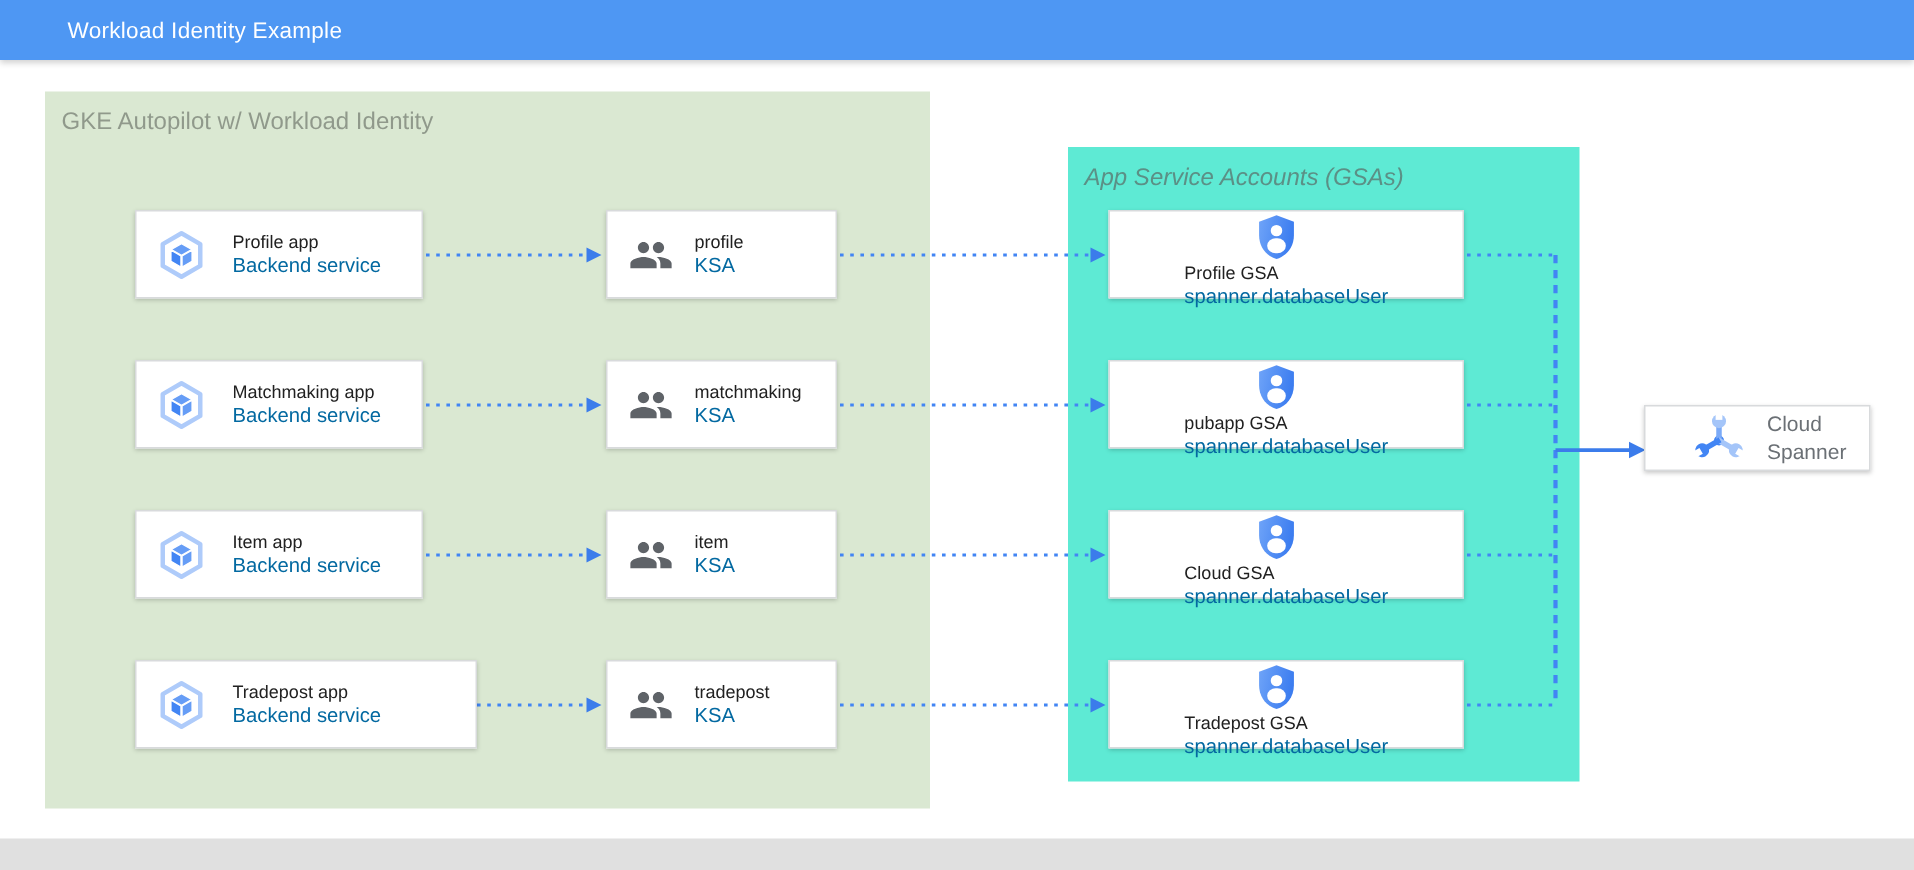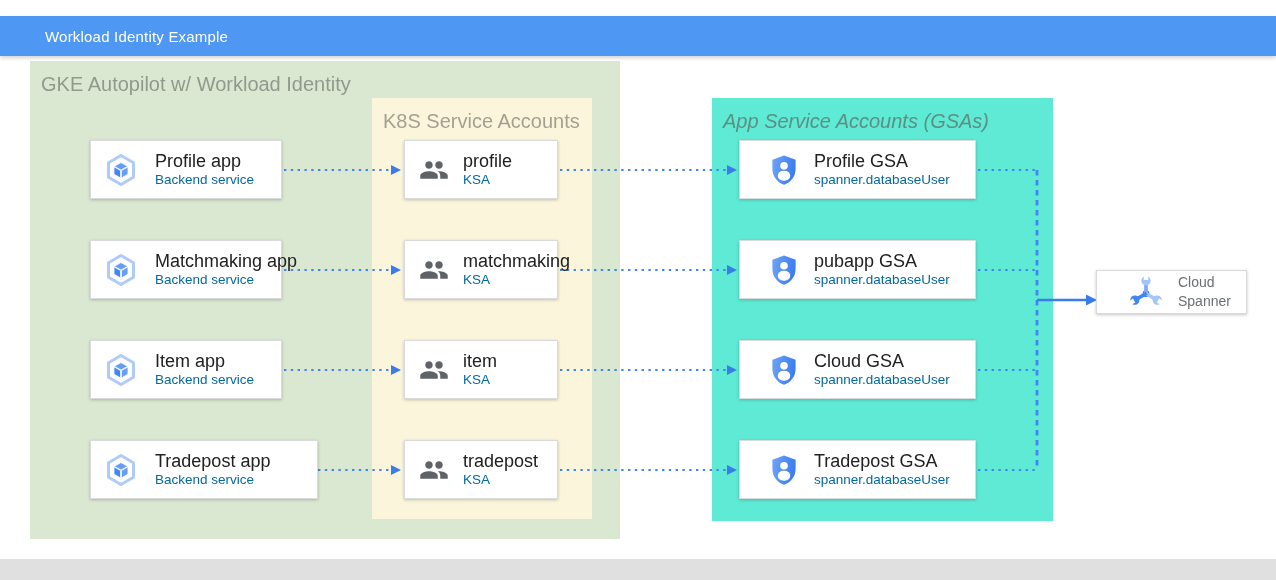--- a/index.html
+++ b/index.html
@@ -1,64 +1,61 @@
 <!DOCTYPE html>
 <html><head>
 <meta charset="utf-8">
 <style>
   html,body{margin:0;padding:0;background:#fff;}
   .page{position:relative;width:1276px;height:580px;background:#ffffff;overflow:hidden;
         font-family:"Liberation Sans", sans-serif;}
   
-  .titlebar{position:absolute;left:0;top:16px;width:1276px;height:40px;background:#4E97F3;
+  .titlebar{position:absolute;left:0;top:0;width:1276px;height:40px;background:#4E97F3;
             box-shadow:0 2px 4px rgba(0,0,0,0.18);display:flex;align-items:center;}
   .titlebar .t{color:#ffffff;font-size:15px;font-weight:500;margin-left:45px;letter-spacing:.2px;}
   
   .panel{position:absolute;box-sizing:border-box;}
-  .panel .plabel{font-size:20px;color:rgba(62,66,63,0.48);padding:12px 0 0 11px;font-weight:400;}
+  .panel .plabel{font-size:16px;color:rgba(62,66,63,0.48);padding:12px 0 0 11px;font-weight:400;}
   .panel.green{left:30px;top:61px;width:590px;height:478px;background:#DAE8D2;}
   .panel.yellow{left:372px;top:98px;width:220px;height:421px;background:#FBF5DC;}
   .panel.pink{left:712px;top:98px;width:341px;height:423px;background:#5eead4;font-style:italic;}
   .panel.pink .plabel{color:rgba(90,70,70,0.55);}
   
   .connectors{position:absolute;left:0;top:0;pointer-events:none;}
   .dotline{stroke:#4285F4;stroke-width:2;stroke-dasharray:2.4 4.4;fill:none;}
   .dashline{stroke:#4285F4;stroke-width:2.8;stroke-dasharray:5.5 4.5;fill:none;}
   .solidline{stroke:#3B7CEB;stroke-width:2.5;fill:none;}
   .ahead{fill:#3B7CEB;stroke:none;}
   
   .node{position:absolute;height:59px;background:#ffffff;border:1px solid #D8DADC;
         box-shadow:0 1px 3px rgba(0,0,0,0.22);box-sizing:border-box;
         display:flex;align-items:center;}
   .node .icon{flex:0 0 auto;display:flex;align-items:center;justify-content:center;}
   .node .txt{display:flex;flex-direction:column;line-height:1.25;white-space:nowrap;}
-  .node .ttl{font-size:18px;color:#212121;}
+  .node .ttl{font-size:12px;color:#212121;}
   .node .sub{font-size:13.5px;color:#0369a1;}
   .node.app{padding-left:12px;}  .node.app .icon{margin-right:16px;}
   .node.ksa{padding-left:14px;}  .node.ksa .icon{margin-right:14px;}
-  .node.gsa{padding-left:27px;}  .node.gsa .icon{margin-right:13px;}
+  .node.gsa{padding-left:0;flex-direction:column;}  .node.gsa .icon{margin-right:13px;}
   .node.spn{padding-left:29px;height:44px;} .node.spn .icon{margin-right:12px;}
   .node.spn .ttl{font-size:14px;color:#6B7075;white-space:normal;width:70px;line-height:1.35;}
   
   .footbar{position:absolute;left:0;top:559px;width:1276px;height:21px;background:#E0E0E0;}
 </style>
 </head>
 <body>
 
 <div class="page">
 
   <div class="titlebar">
     <span class="t">Workload Identity Example</span>
   </div>
 
   <div class="panel green">
     <div class="plabel">GKE Autopilot w/ Workload Identity</div>
-  </div>
-  <div class="panel yellow">
-    <div class="plabel">K8S Service Accounts</div>
   </div>
   <div class="panel pink">
     <div class="plabel">App Service Accounts (GSAs)</div>
   </div>
 
   <svg class="connectors" width="1276" height="580" viewBox="0 0 1276 580">
     <defs>
       <linearGradient id="shg" x1="0" y1="0" x2="1" y2="0.25">
         <stop offset="0" stop-color="#6FA4F8"></stop>
           <stop offset="1" stop-color="#3C7DF0"></stop>

